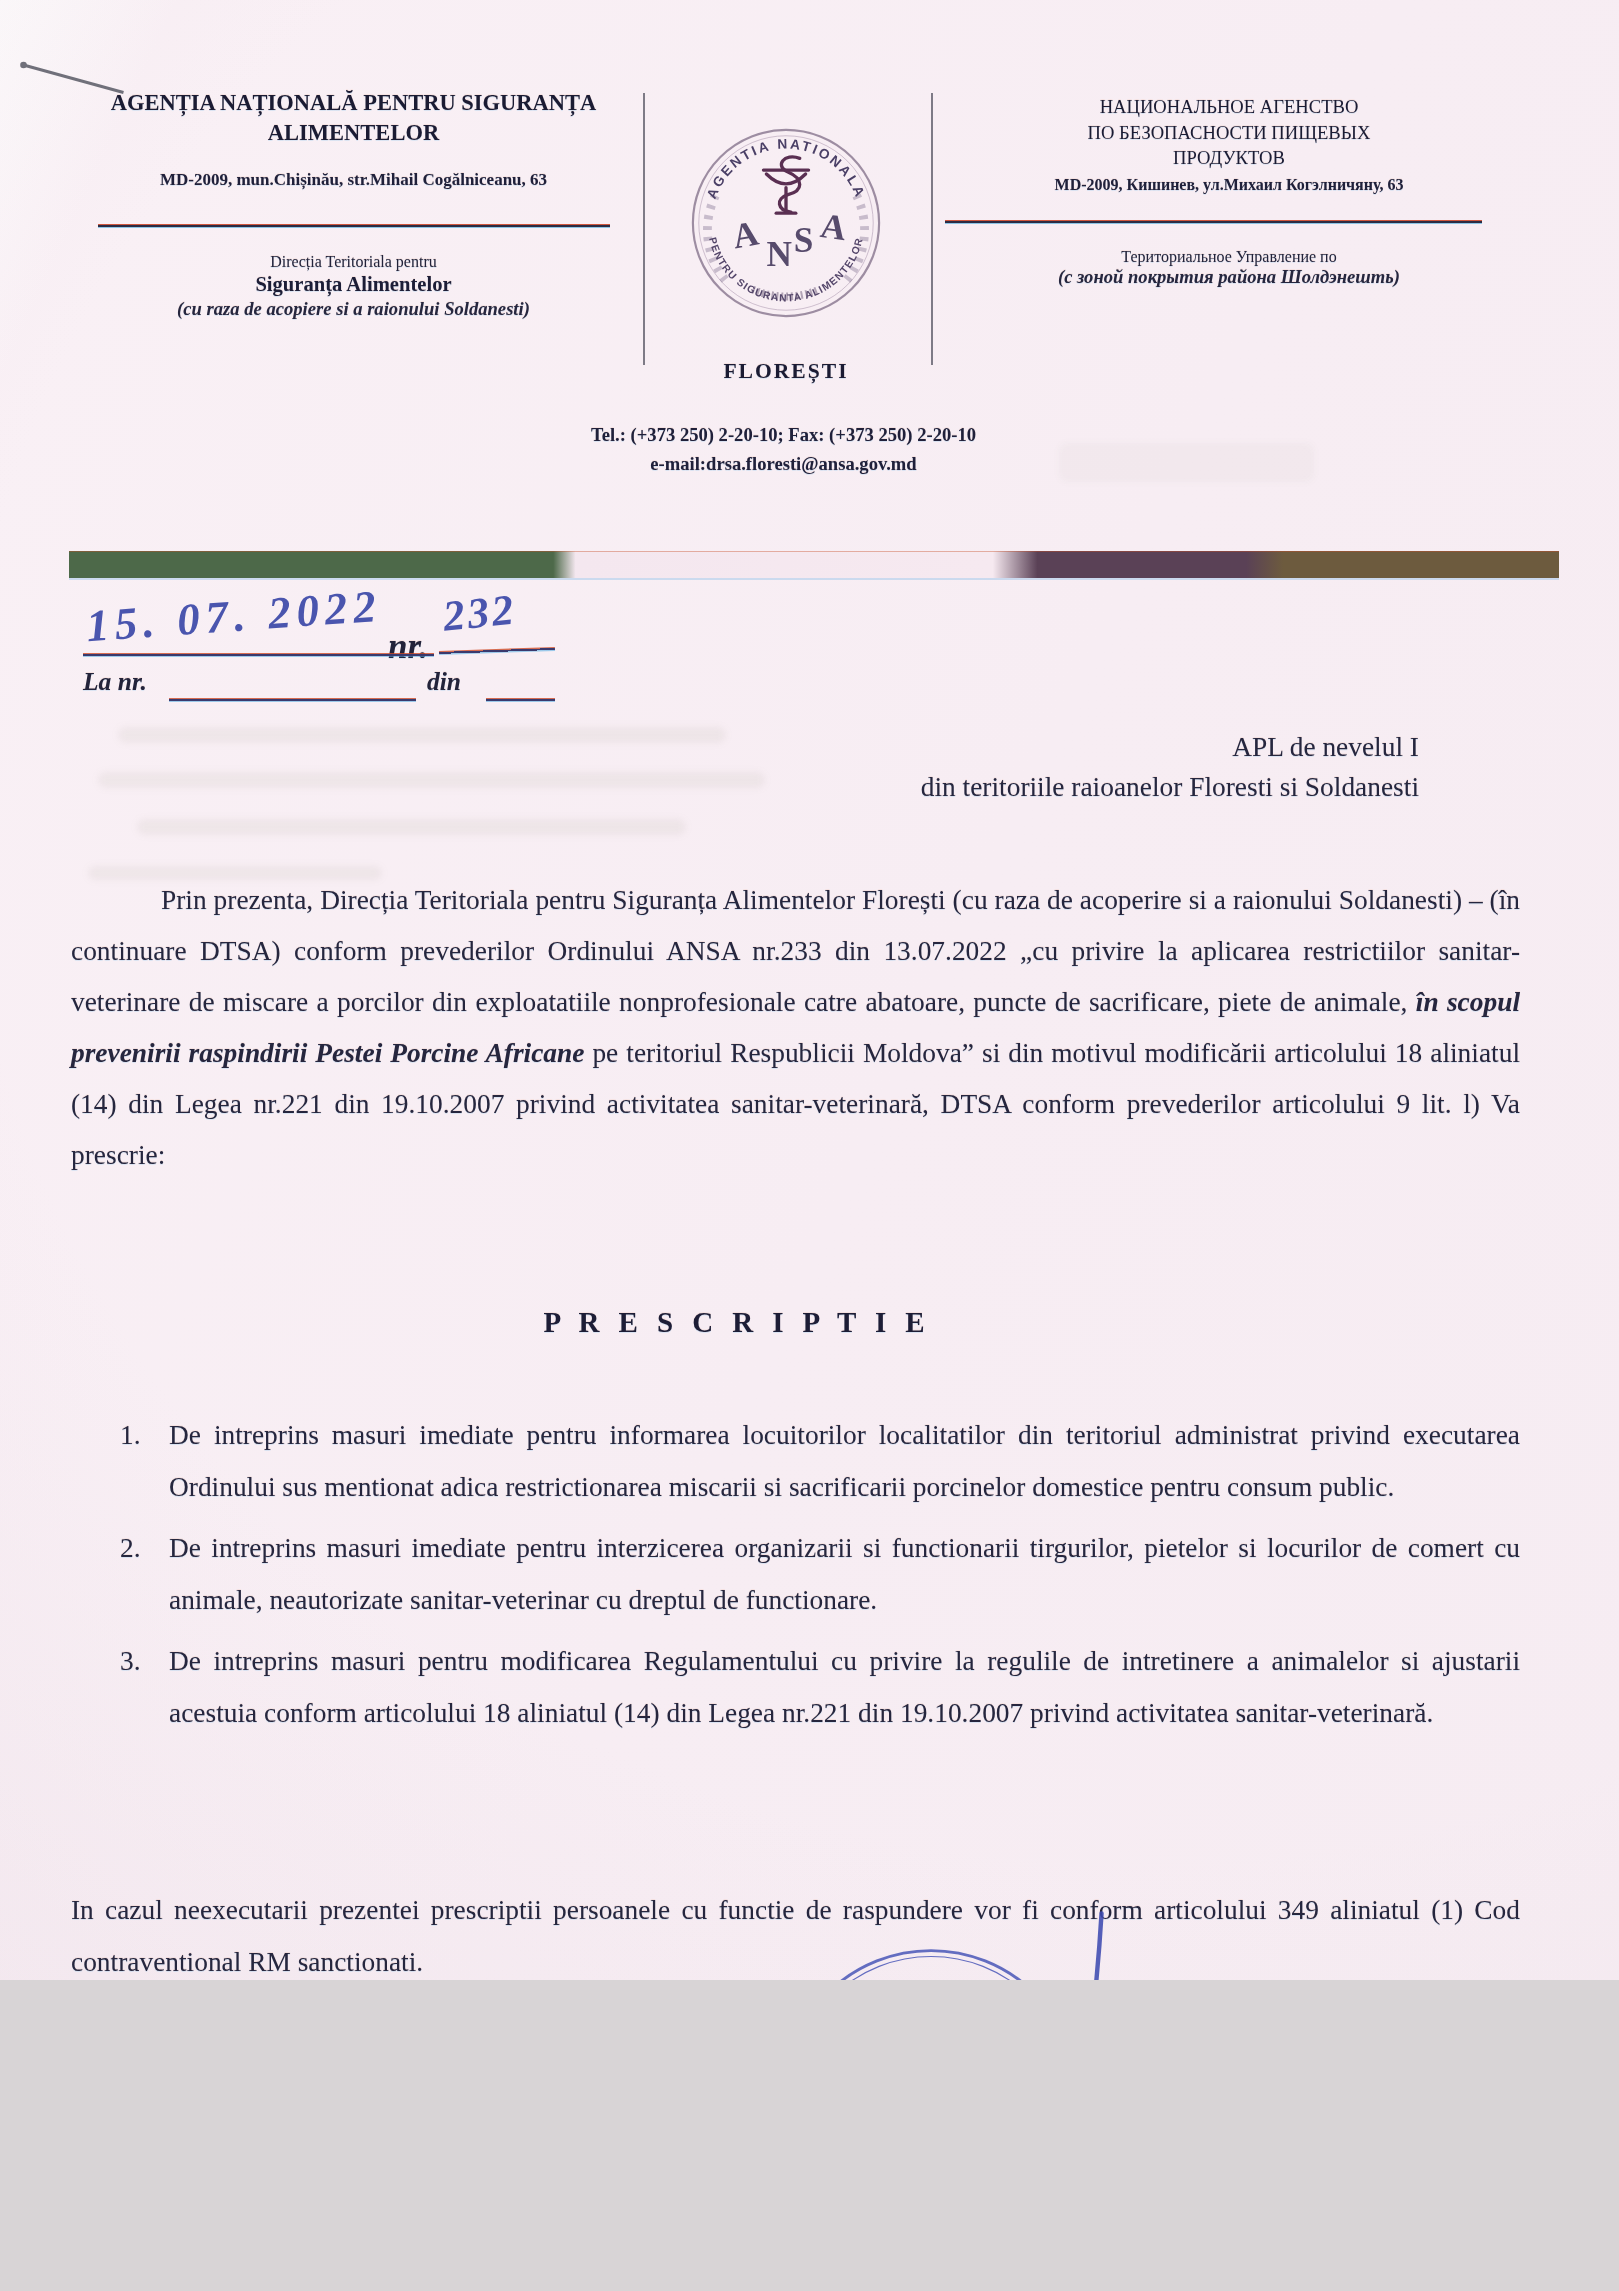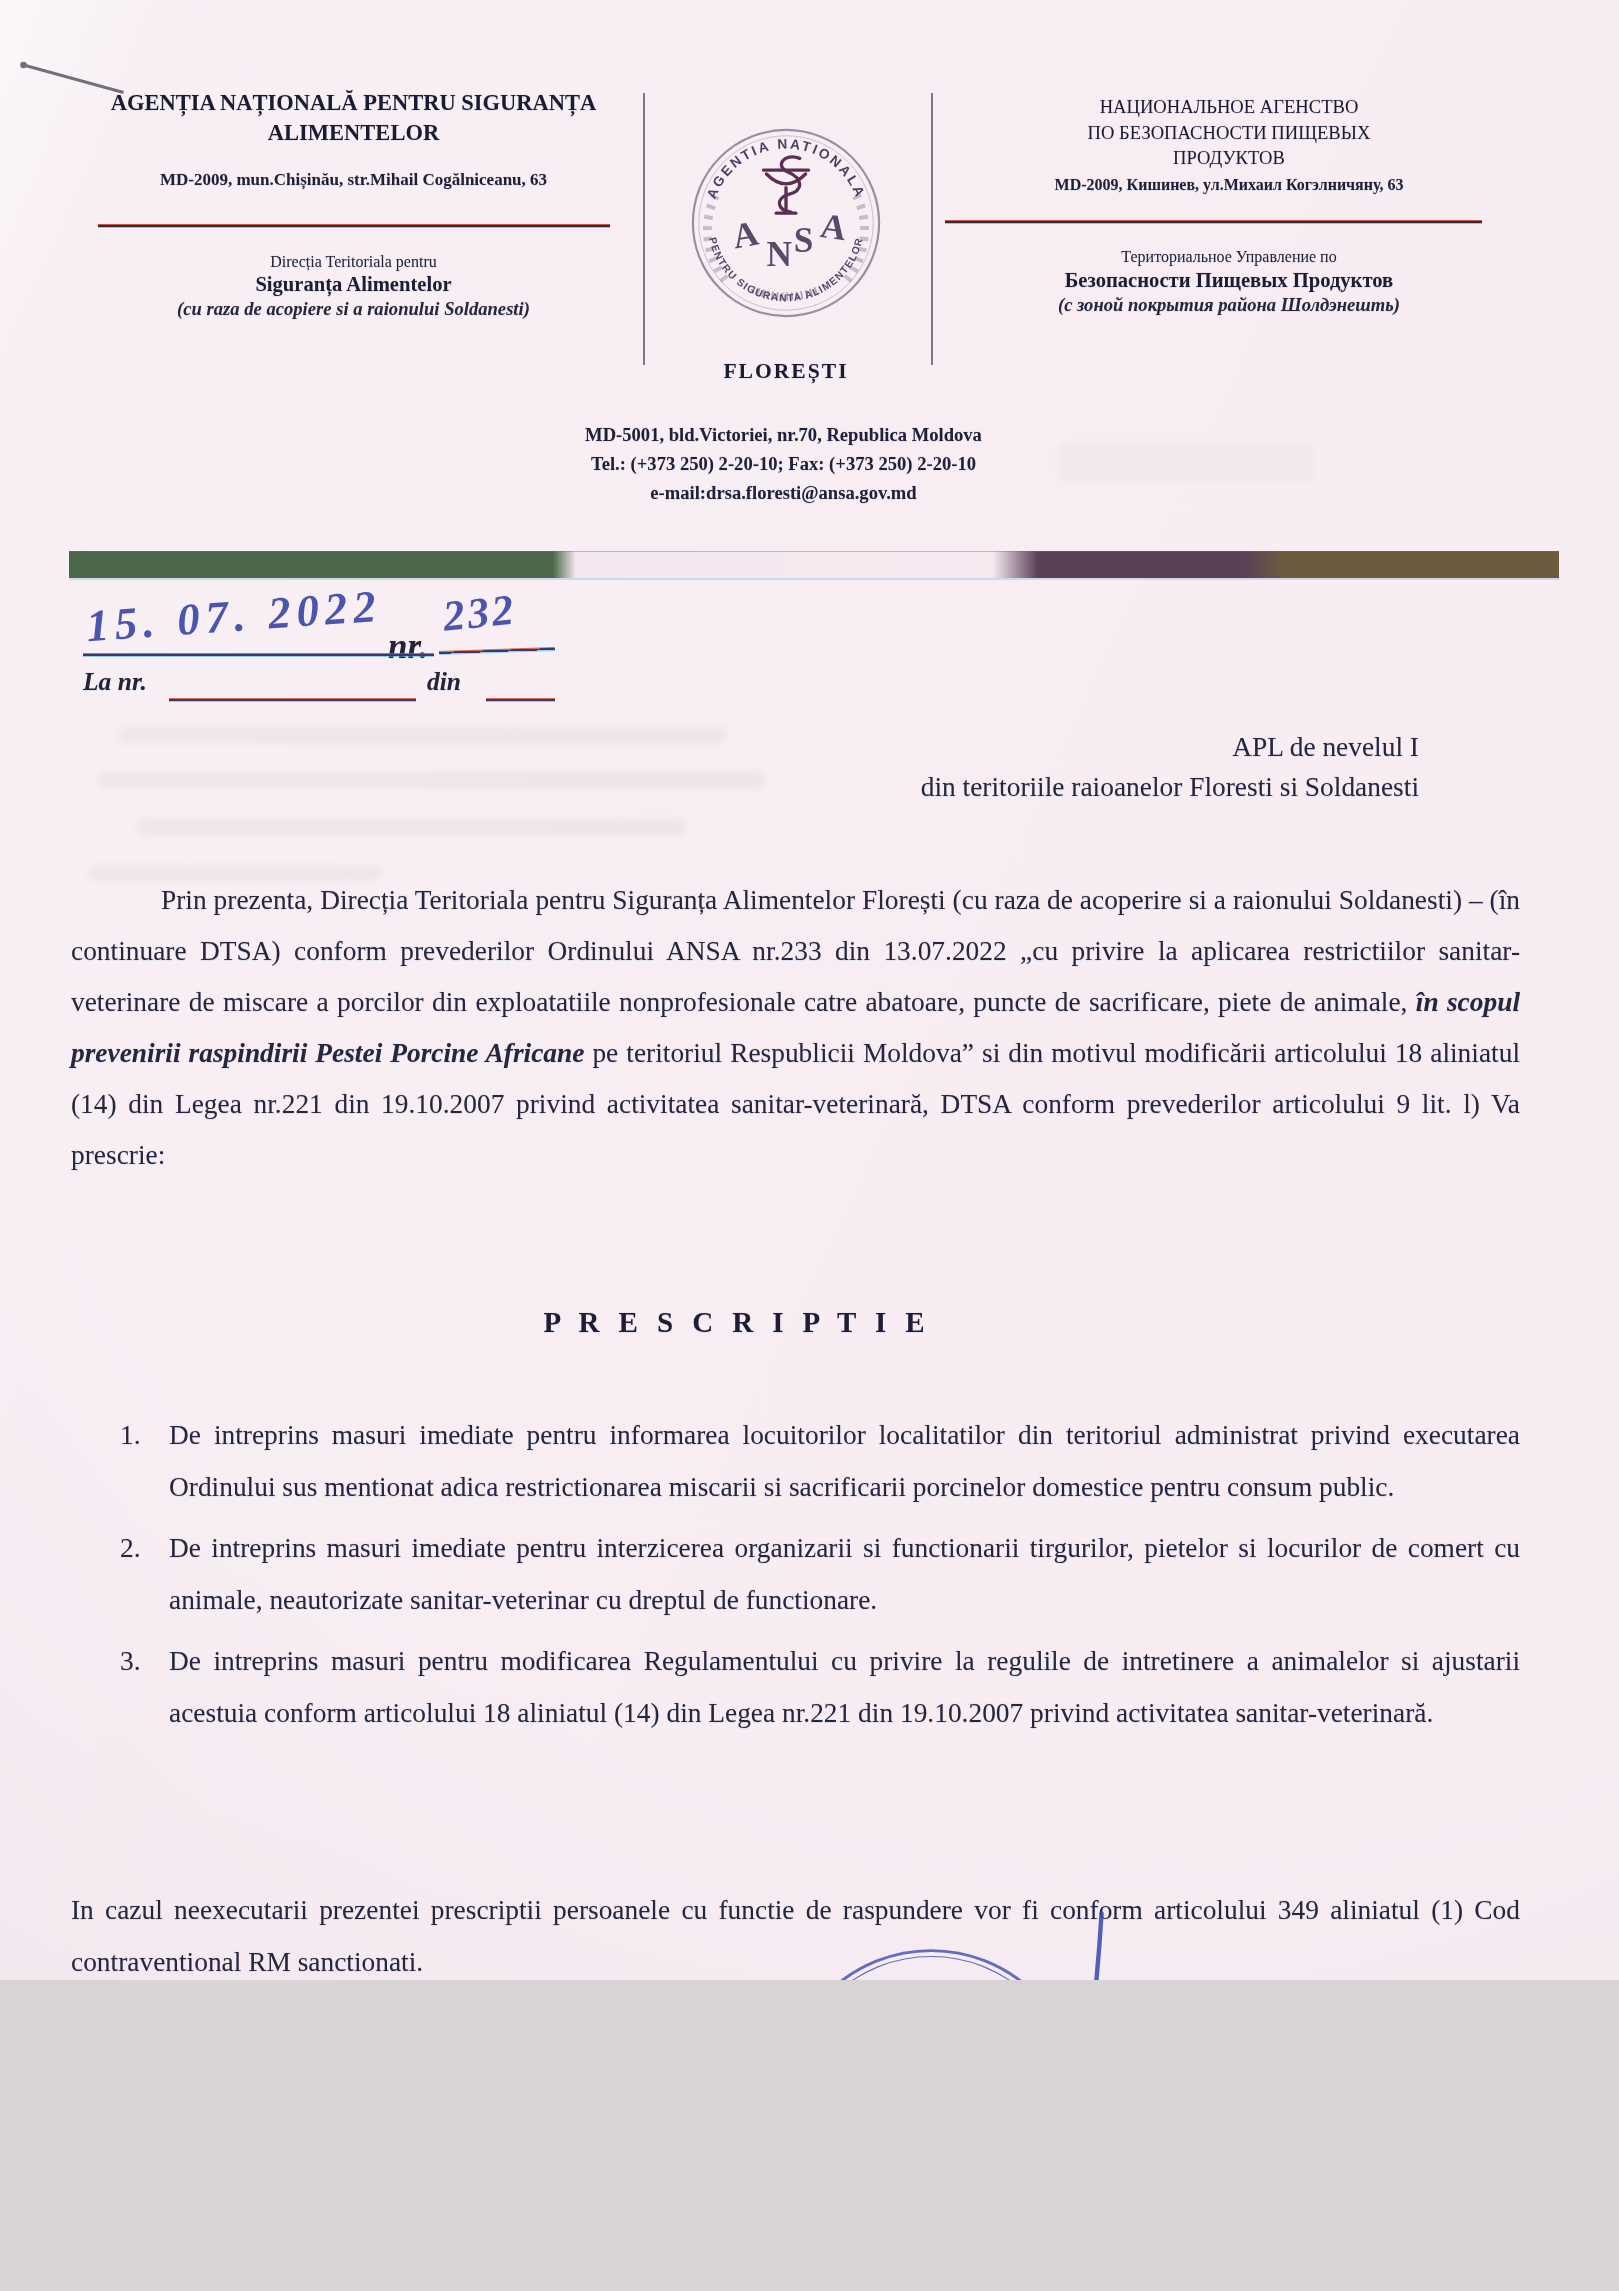--- a/index.html
+++ b/index.html
@@ -129,26 +129,24 @@
 
   <div class="abs hdr-right ctr scan">
     <div class="org">НАЦИОНАЛЬНОЕ АГЕНСТВО</div>
     <div class="org">ПО БЕЗОПАСНОСТИ ПИЩЕВЫХ</div>
     <div class="org">ПРОДУКТОВ</div>
     <div class="addr">MD-2009, Кишинев, ул.Михаил Когэлничяну, 63</div>
   </div>
   <div class="abs rule rule-r"></div>
   <div class="abs ctr scan" style="left:939px;top:247px;width:580px;">
     <div class="div1" style="margin-top:1px;">Териториальное  Управление по</div>
-    <div style="font-size:20.6px;font-weight:bold;line-height:28px;color:#1d1d36;">Безопасности Пищевых Продуктов</div>
     <div class="note">(с зоной покрытия района Шолдэнешть)</div>
   </div>
 
   <div class="abs contact ctr scan">
-    <div>MD-5001, bld.Victoriei, nr.70, Republica Moldova</div>
     <div>Tel.: (+373 250) 2-20-10; Fax: (+373 250) 2-20-10</div>
     <div>e-mail:drsa.floresti@ansa.gov.md</div>
   </div>
 
   <div class="abs bar"></div>
 
   <div class="abs hw hw-date">15. 07. 2022</div>
   <div class="abs nr-label scan">nr.</div>
   <div class="abs hw hw-nr">232</div>
   <div class="abs uline ul1"></div>

